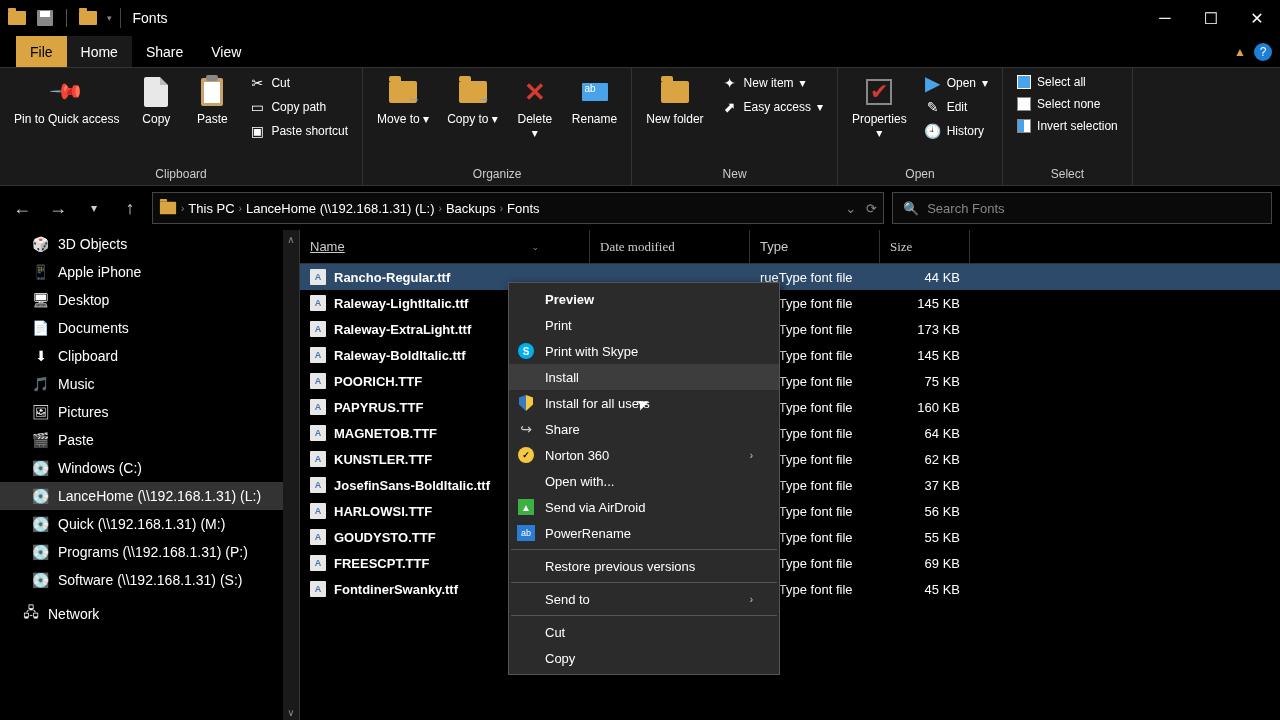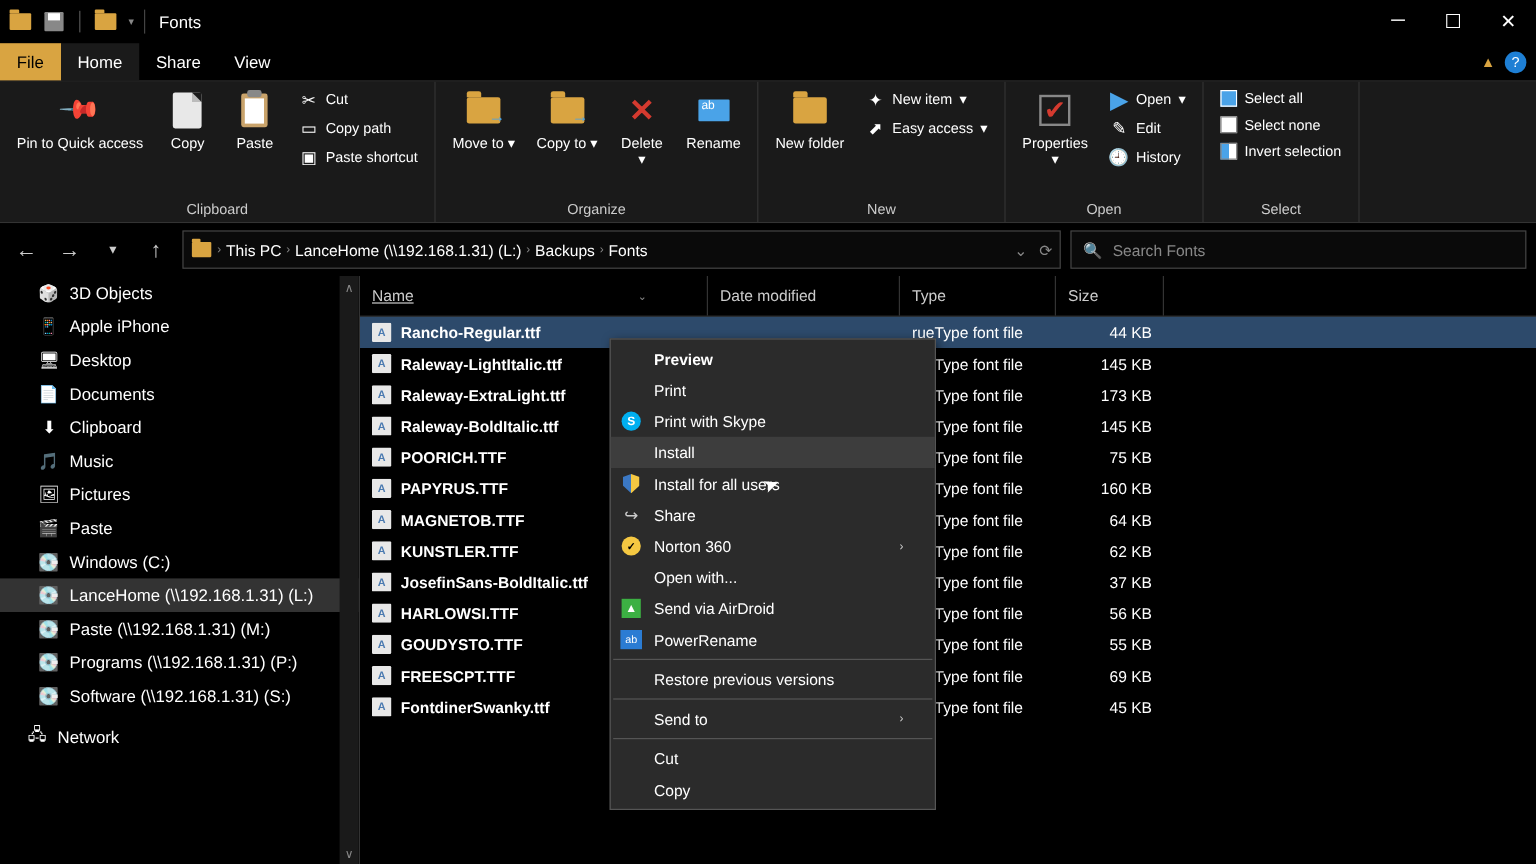--- a/index.html
+++ b/index.html
@@ -13,21 +13,21 @@
 .folder-icon-small::before { content: ""; position: absolute; top: -3px; left: 0; width: 8px; height: 3px; background: #d9a441; border-radius: 1px 1px 0 0; }
 .save-icon { width: 16px; height: 16px; background: #888; border-radius: 1px; position: relative; }
 .save-icon::before { content: ""; position: absolute; top: 1px; left: 3px; width: 10px; height: 6px; background: #fff; }
 .vbar { width: 1px; height: 18px; background: #555; margin: 0 4px; }
 .titlebar-sep { width: 1px; height: 20px; background: #444; margin: 0 8px; }
 .titlebar-title { font-size: 14px; padding-left: 4px; }
 .win-controls { margin-left: auto; display: flex; }
 .win-btn { width: 46px; height: 36px; display: flex; align-items: center; justify-content: center; font-size: 16px; }
 
 
-.tabs { height: 32px; background: #000; display: flex; align-items: stretch; border-bottom: 1px solid #333; position: relative; }
+.tabs { height: 32px; background: #000; display: flex; align-items: stretch; border-bottom: 1px solid #333; position: relative; padding-left: 16px; }
 .tab { padding: 6px 14px; font-size: 14px; display: flex; align-items: center; }
 .tab.file { background: #d9a441; color: #000; font-weight: 500; }
 .tab.active { background: #1a1a1a; }
 .tabs-right { margin-left: auto; display: flex; align-items: center; padding-right: 8px; gap: 8px; }
 .chevron-up { color: #d9a441; font-size: 12px; }
 .help-icon { width: 18px; height: 18px; border-radius: 50%; background: #1e7fd4; color: #fff; display: flex; align-items: center; justify-content: center; font-size: 12px; }
 
 
 .ribbon { height: 118px; background: #1a1a1a; display: flex; border-bottom: 1px solid #333; }
 .ribbon-group { display: flex; flex-direction: column; padding: 4px 8px 2px; border-right: 1px solid #333; }
@@ -79,23 +79,23 @@
 .tree-item.selected { background: #333; }
 .tree-icon { width: 18px; height: 18px; display: flex; align-items: center; justify-content: center; font-size: 14px; }
 .scroll-track { position: absolute; right: 0; top: 0; bottom: 0; width: 16px; background: #1a1a1a; display: flex; flex-direction: column; align-items: center; justify-content: space-between; }
 .scroll-arrow { font-size: 10px; color: #888; padding: 4px; }
 
 .content { flex: 1; position: relative; background: #000; }
 .columns { display: flex; height: 34px; border-bottom: 1px solid #333; align-items: center; }
 .col { padding: 0 10px; font-size: 13px; color: #ccc; border-right: 1px solid #333; height: 100%; display: flex; align-items: center; }
 .col-name { width: 290px; position: relative; text-decoration: underline; }
 .col-name .sort { position: absolute; right: 50px; font-size: 9px; color: #888; }
-.col-date { width: 160px; }
+.col-date { width: 160px; font-family: Liberation Serif, serif; }
 .col-type { width: 130px; }
-.col-size { width: 90px; }
+.col-size { width: 90px; font-family: Liberation Serif, serif; }
 
 .file-rows { }
 .file-row { display: flex; align-items: center; height: 26px; font-size: 13px; }
 .file-row.selected { background: #2d4a6b; }
 .cell { padding: 0 10px; overflow: hidden; white-space: nowrap; }
 .cell-name { width: 290px; display: flex; align-items: center; gap: 8px; font-weight: bold; }
 .cell-date { width: 160px; }
 .cell-type { width: 130px; }
 .cell-size { width: 90px; text-align: right; }
 .font-file-icon { width: 16px; height: 16px; background: #e8e8e8; border-radius: 1px; position: relative; display:flex; align-items:center; justify-content:center; }
@@ -355,21 +355,21 @@
         <div class="tree-item">
           <span class="tree-icon">💽</span>
           <span>Windows (C:)</span>
         </div>
         <div class="tree-item selected">
           <span class="tree-icon">💽</span>
           <span>LanceHome (\\192.168.1.31) (L:)</span>
         </div>
         <div class="tree-item">
           <span class="tree-icon">💽</span>
-          <span>Paste (\\192.168.1.31) (M:)</span>
+          <span>Quick (\\192.168.1.31) (M:)</span>
         </div>
         <div class="tree-item">
           <span class="tree-icon">💽</span>
           <span>Programs (\\192.168.1.31) (P:)</span>
         </div>
         <div class="tree-item">
           <span class="tree-icon">💽</span>
           <span>Software (\\192.168.1.31) (S:)</span>
         </div>
       </div>

